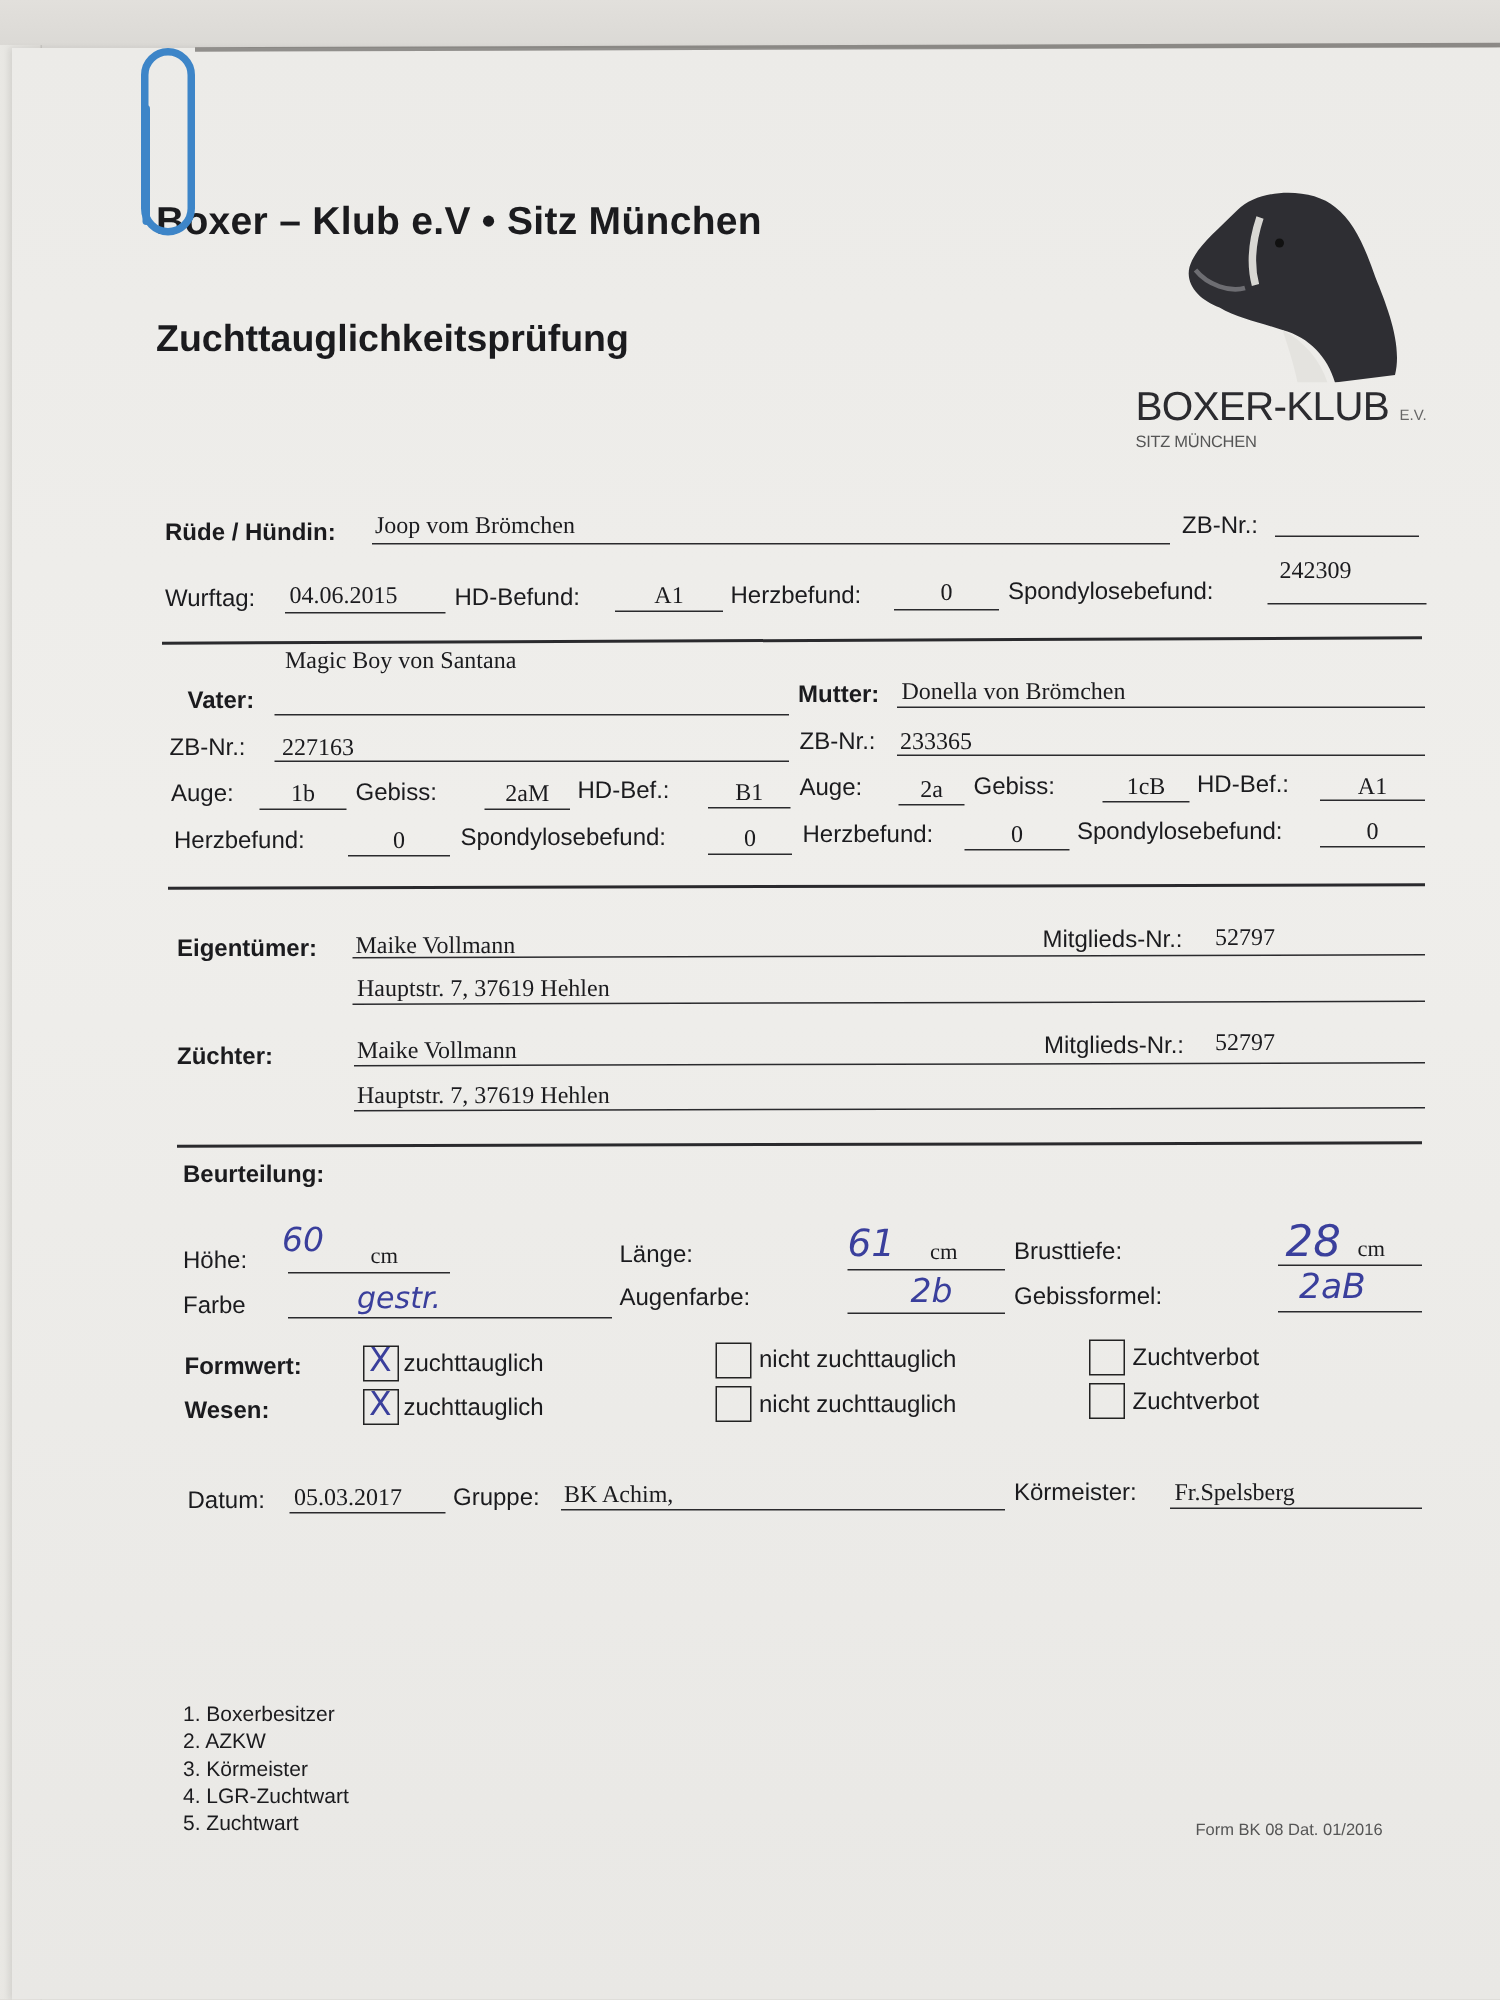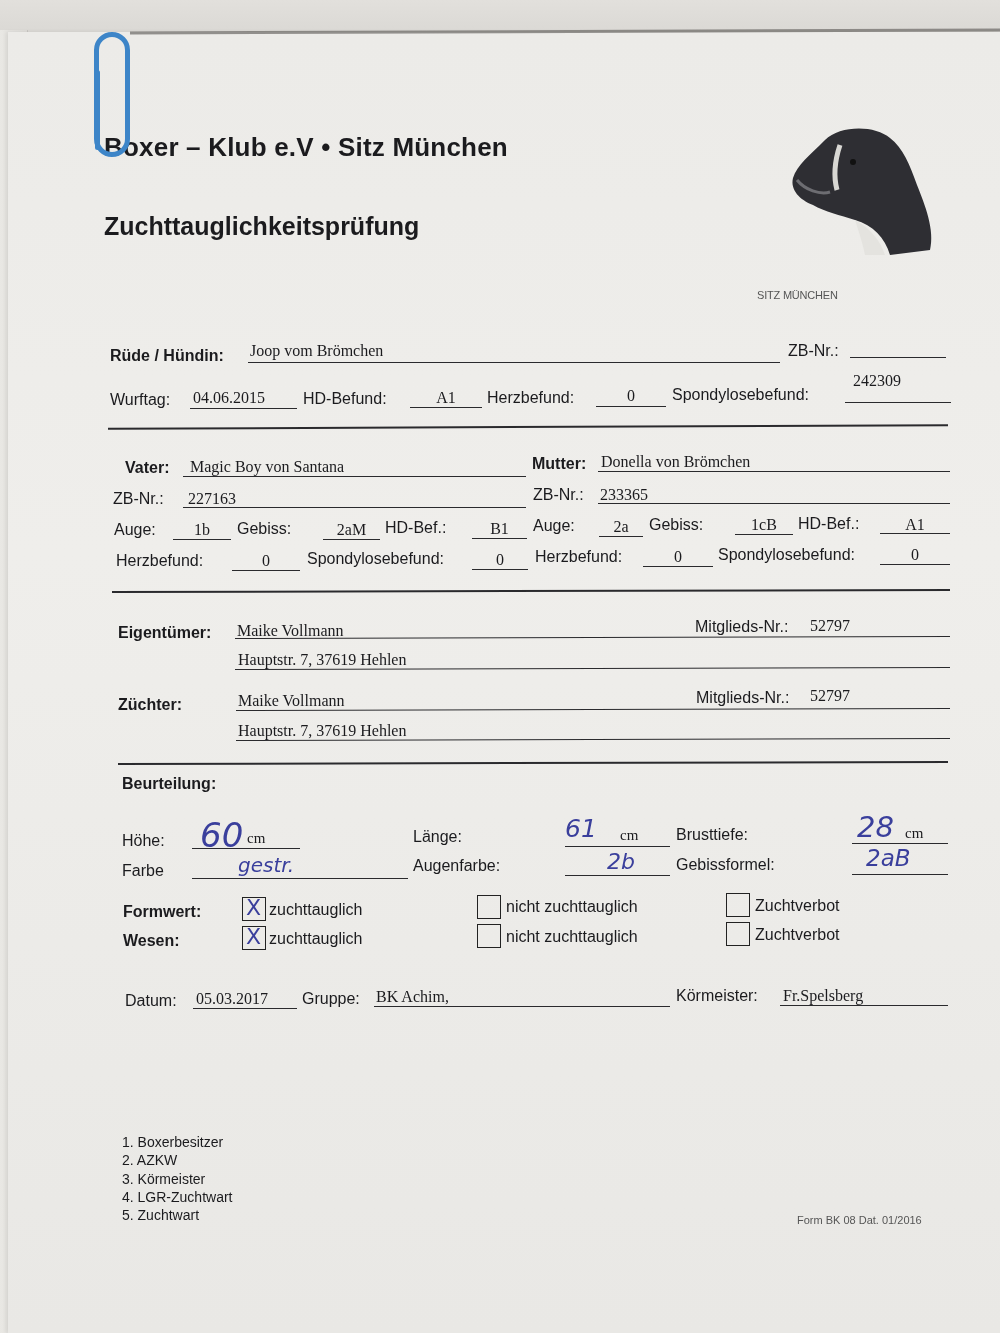--- a/index.html
+++ b/index.html
@@ -97,20 +97,21 @@
 <div class="abs h2">Zuchttauglichkeitsprüfung</div>
 
 <div class="abs logo">
   <svg width="150" height="135" viewBox="0 0 150 135" style="position:absolute;left:30px;top:0;">
     <path d="M40 20 C55 5 90 5 105 18 C118 28 125 45 132 65 C140 85 150 110 145 130 L105 135 C100 118 88 105 70 100 C55 95 40 92 28 85 C15 80 5 70 8 58 C12 45 25 35 40 20 Z" fill="#2e2e33"></path>
     <path d="M55 25 C50 40 48 55 52 70" stroke="#d8d7d3" stroke-width="5" fill="none"></path>
     <path d="M70 100 C75 115 78 125 80 135 L100 135 C95 120 85 108 70 100 Z" fill="#e4e3df"></path>
     <path d="M12 60 C20 70 35 75 45 72" stroke="#6d6d72" stroke-width="3" fill="none"></path>
     <circle cx="68" cy="42" r="3" fill="#111"></circle>
   </svg>
+  <div class="logo-text"><span>BOXER-KLUB</span> <span class="logo-ev">E.V.</span></div>
   <div class="logo-sub">SITZ MÜNCHEN</div>
 </div>
 
 <div class="abs lbl b" style="left:110px;top:347px;">Rüde / Hündin:</div>
 <div class="abs val" style="left:250px;top:342px;">Joop vom Brömchen</div>
 <div class="line" style="left:248px;top:362px;width:532px;"></div>
 <div class="abs lbl" style="left:788px;top:342px;">ZB-Nr.:</div>
 <div class="abs val" style="left:853px;top:335px;margin-top:37px;">242309</div>
 <div class="line" style="left:850px;top:357px;width:96px;"></div>
 
@@ -123,21 +124,21 @@
 <div class="abs lbl" style="left:487px;top:389px;">Herzbefund:</div>
 <div class="abs val center" style="left:596px;top:387px;width:70px;">0</div>
 <div class="line" style="left:596px;top:406px;width:70px;"></div>
 <div class="abs lbl" style="left:672px;top:386px;">Spondylosebefund:</div>
 <div class="abs val center" style="left:845px;top:385px;width:106px;"></div>
 <div class="line" style="left:845px;top:402px;width:106px;"></div>
 
 <div class="rule" style="left:108px;top:426px;width:840px;transform:rotate(-0.25deg);"></div>
 
 <div class="abs lbl b" style="left:112px;top:459px;margin-left:13px;">Vater:</div>
-<div class="abs val" style="left:190px;top:458px;">Magic Boy von Santana</div>
+<div class="abs val" style="left:190px;top:432px;">Magic Boy von Santana</div>
 <div class="line" style="left:183px;top:476px;width:343px;"></div>
 <div class="abs lbl" style="left:113px;top:490px;">ZB-Nr.:</div>
 <div class="abs val" style="left:188px;top:490px;">227163</div>
 <div class="line" style="left:183px;top:507px;width:343px;"></div>
 <div class="abs lbl" style="left:114px;top:521px;">Auge:</div>
 <div class="abs val center" style="left:173px;top:521px;width:58px;">1b</div>
 <div class="line" style="left:173px;top:539px;width:58px;"></div>
 <div class="abs lbl" style="left:237px;top:520px;">Gebiss:</div>
 <div class="abs val center" style="left:323px;top:521px;width:57px;">2aM</div>
 <div class="line" style="left:323px;top:539px;width:57px;"></div>
@@ -189,21 +190,21 @@
 <div class="abs val" style="left:810px;top:687px;">52797</div>
 <div class="line" style="left:236px;top:709px;width:714px;transform:rotate(-0.15deg);"></div>
 <div class="abs val" style="left:238px;top:722px;">Hauptstr. 7, 37619 Hehlen</div>
 <div class="line" style="left:236px;top:739px;width:714px;transform:rotate(-0.15deg);"></div>
 
 <div class="rule" style="left:118px;top:762px;width:830px;transform:rotate(-0.15deg);"></div>
 
 <div class="abs lbl b" style="left:122px;top:775px;">Beurteilung:</div>
 
 <div class="abs lbl" style="left:122px;top:832px;">Höhe:</div>
-<div class="abs hand" style="left:200px;top:815px;font-size:34px;text-align:right;">60</div>
+<div class="abs hand" style="left:188px;top:815px;font-size:22px;text-align:right;">60</div>
 <div class="abs val" style="left:247px;top:830px;font-size:15px;">cm</div>
 <div class="line" style="left:192px;top:848px;width:108px;"></div>
 
 <div class="abs lbl" style="left:413px;top:828px;">Länge:</div>
 <div class="abs hand" style="left:565px;top:814px;font-size:25px;">61</div>
 <div class="abs val" style="left:620px;top:827px;font-size:15px;">cm</div>
 <div class="line" style="left:565px;top:846px;width:105px;"></div>
 
 <div class="abs lbl" style="left:676px;top:826px;">Brusttiefe:</div>
 <div class="abs hand" style="left:857px;top:810px;font-size:29px;">28</div>

